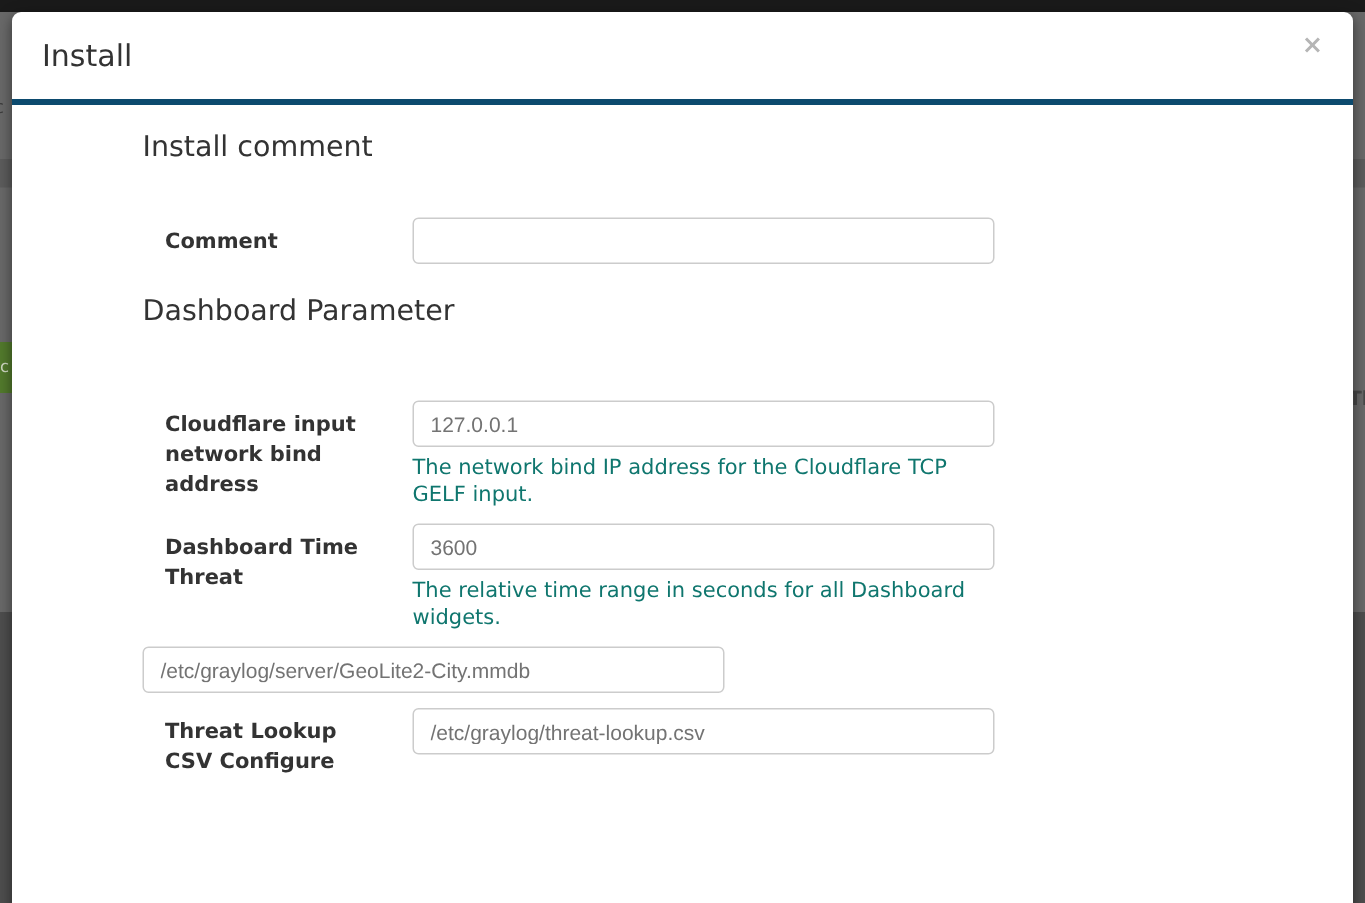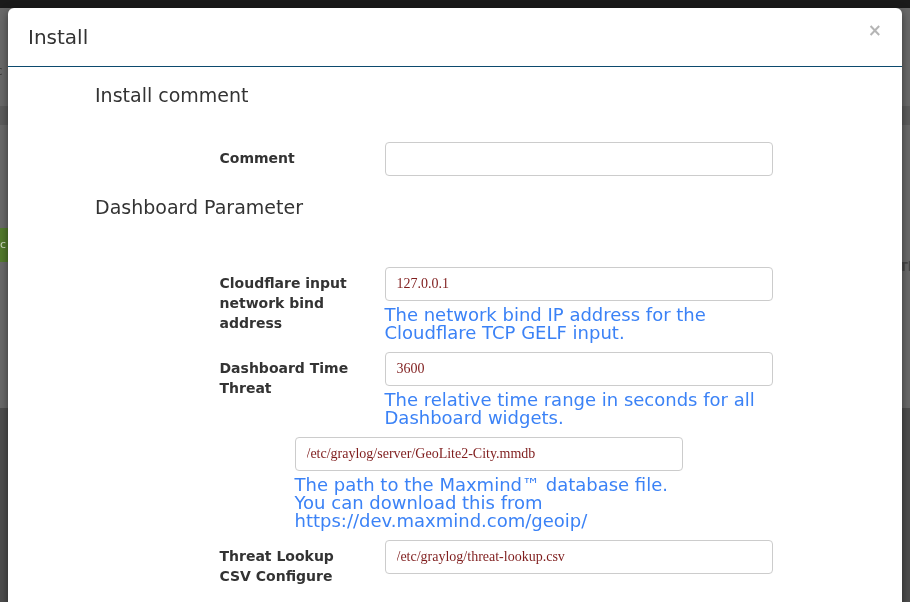--- a/index.html
+++ b/index.html
@@ -52,21 +52,21 @@
     position: absolute; left: 8px; top: 8px;
     width: 894px; height: 760px;
     background: #ffffff;
     border-radius: 6px;
     box-shadow: 0 3px 9px rgba(0,0,0,0.5);
     z-index: 10;
   }
   .modal-header {
     position: relative;
     padding: 16px 20px 15px 20px;
-    border-bottom: 1px solid #0c4a6e;
+    border-bottom: 4px solid #0c4a6e;
   }
   .modal-title {
     font-size: 20px;
     font-weight: 400;
     color: #333333;
     line-height: 27px;
   }
   .close-btn {
     position: absolute;
     top: 14px; right: 20px;
@@ -85,53 +85,52 @@
     color: #333333;
     line-height: 26px;
   }
   .heading-install { margin: 2px 0 0 0; }
   .heading-configure { margin: 18px 0 0 0; }
 
   .form-row {
     display: flex;
     align-items: flex-start;
     margin-bottom: 10px;
-    justify-content: center;
   }
   .row-comment { margin-top: 34px; margin-bottom: 0; }
   .row-first { margin-top: 47px; }
 
   .control-label {
     width: 180px;
     padding: 6px 20px 0 15px;
     font-size: 14px;
     font-weight: bold;
     color: #333333;
     line-height: 20px;
     flex: none;
   }
   .control { width: 388px; flex: none; }
 
   .text-input {
     width: 388px;
     height: 31px;
-    padding: 16px 11px;
+    padding: 5px 11px;
     font-size: 14px;
-    color: #7f1d1d;
+    color: #737373;
     border: 1px solid #cccccc;
     border-radius: 4px;
     background: #ffffff;
-    font-family: Liberation Serif, serif;
+    font-family: Liberation Sans, sans-serif;
     outline: none;
   }
   .help-text {
     margin-top: 5px;
-    font-size: 18px;
+    font-size: 14px;
     line-height: 18px;
-    color: #3b82f6;
+    color: #0f766e;
   }
 </style>
 </head>
 <body>
 
 <div class="screen">
 
   <div class="topbar"></div>
   <div class="backdrop-band"></div>
   <div class="backdrop-bottom"></div>
@@ -171,21 +170,20 @@
         <label class="control-label">Dashboard Time Threat</label>
         <div class="control">
           <input type="text" class="text-input" value="3600" style="">
           <div class="help-text">The relative time range in seconds for all Dashboard widgets.</div>
         </div>
       </div>
 
       <div class="form-row">
         <div class="control">
           <input type="text" class="text-input" value="/etc/graylog/server/GeoLite2-City.mmdb" style="">
-          <div class="help-text">The path to the Maxmind™ database file. You can download this from https://dev.maxmind.com/geoip/</div>
         </div>
       </div>
 
       <div class="form-row">
         <label class="control-label">Threat Lookup CSV Configure</label>
         <div class="control">
           <input type="text" class="text-input" value="/etc/graylog/threat-lookup.csv" style="">
         </div>
       </div>
 

